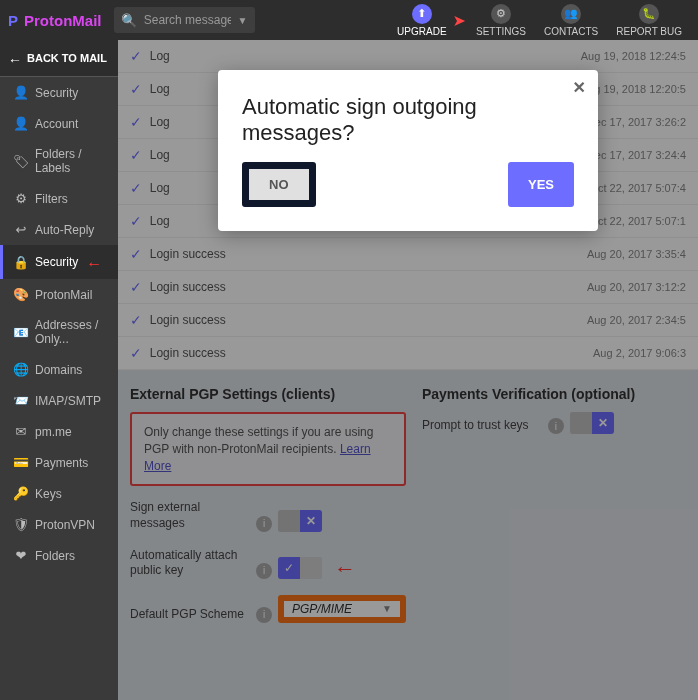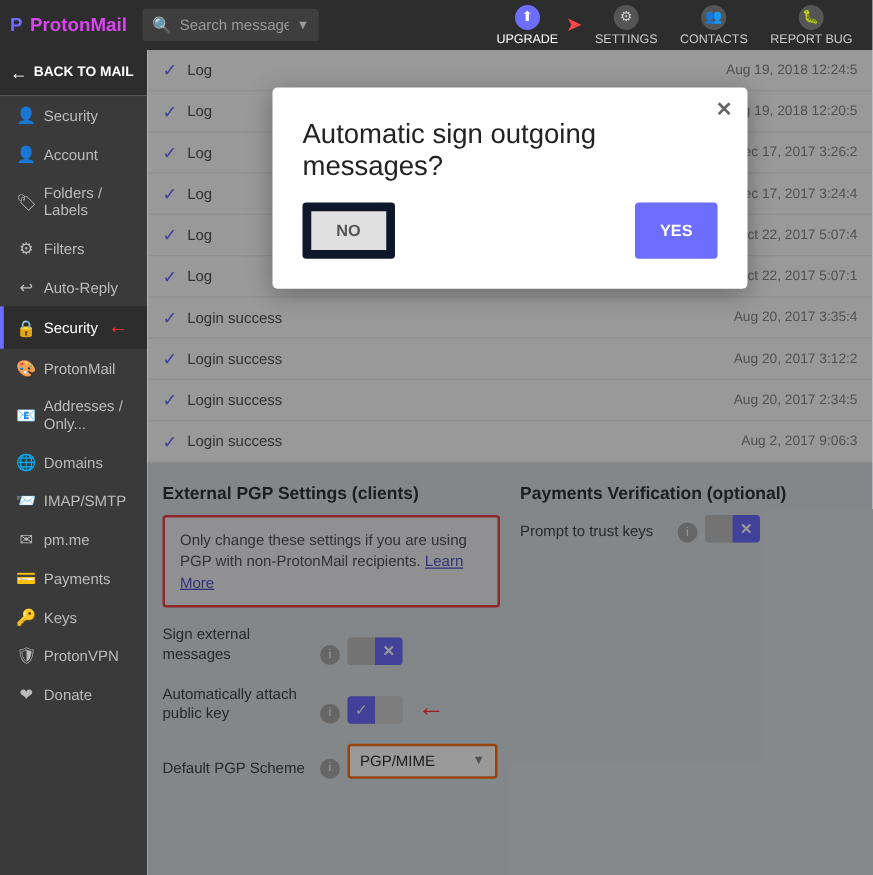--- a/index.html
+++ b/index.html
@@ -254,30 +254,31 @@
     .big-red-arrow {
       color: #ff3333;
       font-size: 22px;
       margin-left: 6px;
     }
 
     
     .dropdown-select {
       display: flex;
       align-items: center;
-      border: 2px solid #f97316;
+      border: 6px solid #f97316;
       border-radius: 3px;
       background: #fff;
       height: 28px;
       padding: 0 8px;
       gap: 30px;
       cursor: pointer;
       font-size: 12px;
       color: #333;
       min-width: 100px;
+      font-style: italic;
     }
     .dropdown-arrow { color: #888; font-size: 10px; }
 
     
     .modal-overlay {
       position: absolute;
       top: 0; left: 0; right: 0; bottom: 0;
       background: rgba(0,0,0,0.4);
       display: flex;
       align-items: flex-start;
@@ -438,21 +439,21 @@
     <div class="sidebar-item">
       <span class="s-icon">🔑</span>
       <span>Keys</span>
     </div>
     <div class="sidebar-item">
       <span class="s-icon">🛡</span>
       <span>ProtonVPN</span>
     </div>
     <div class="sidebar-item">
       <span class="s-icon">❤</span>
-      <span>Donate</span>
+      <span>Folders</span>
     </div>
   </div>
 
   <div class="content">
 
     <div class="activity-log">
       <div class="log-row">
         <span class="log-check">✓</span>
         <span class="log-text">Log</span>
         <span class="log-date">Aug 19, 2018 12:24:5</span>

